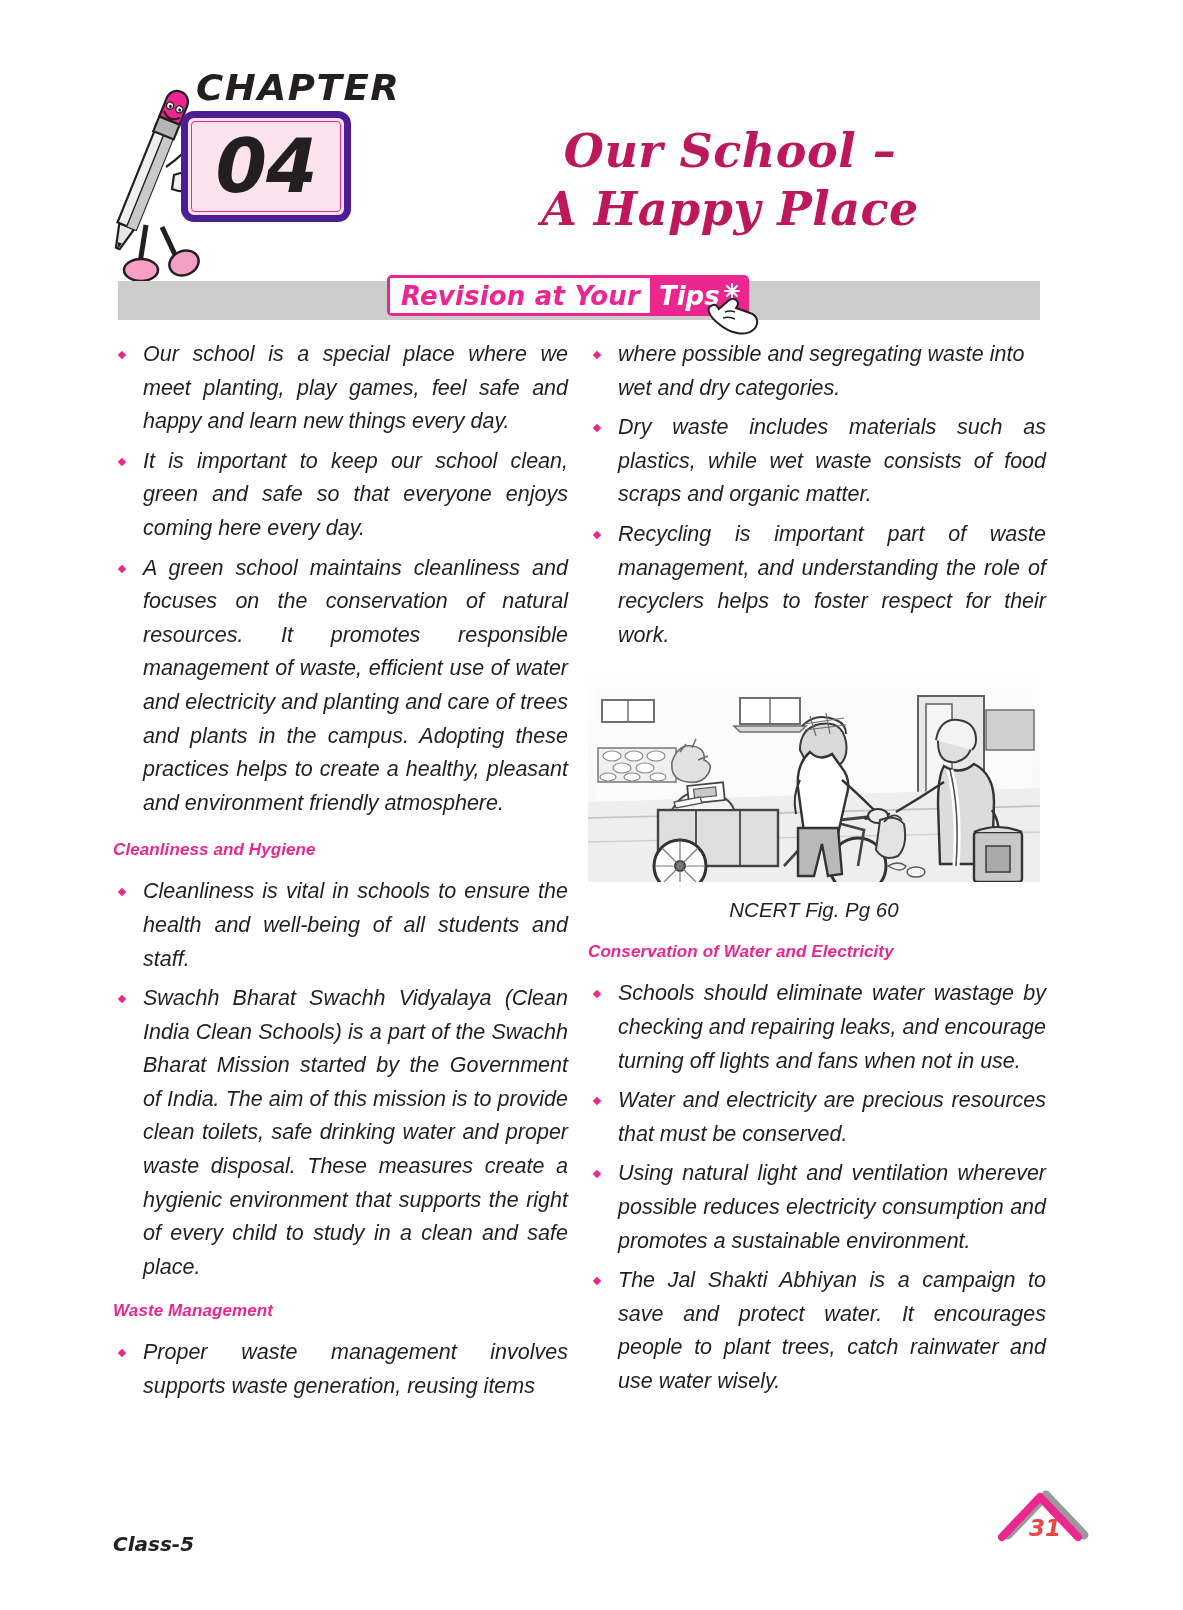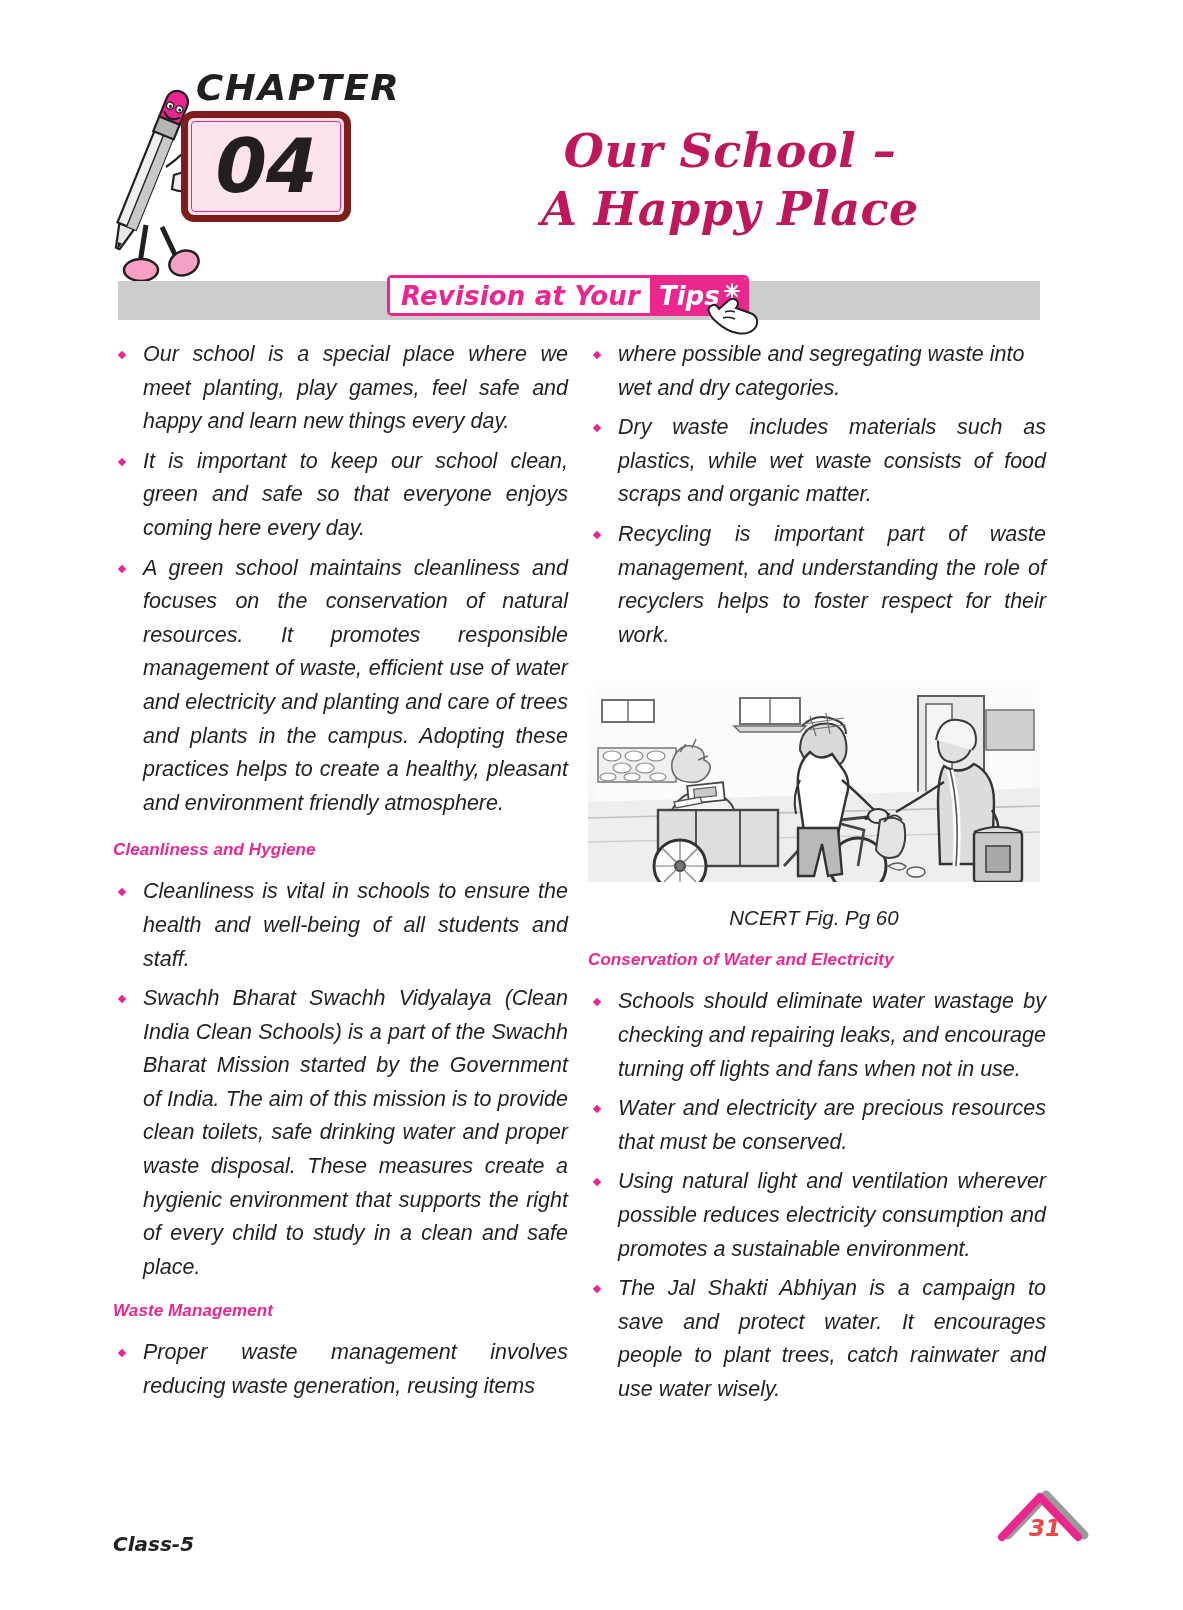--- a/index.html
+++ b/index.html
@@ -43,21 +43,21 @@
     transform-origin: left center;
   }
 
   .chapter-box {
     position: absolute;
     left: 181px;
     top: 111px;
     width: 170px;
     height: 111px;
     background: #fde3ee;
-    border: 7px solid #7f1d1d;
+    border: 7px solid #4c1d95;
     border-radius: 13px;
     box-sizing: border-box;
     padding-left: 36px;
   }
   .chapter-box-inner {
     position: absolute;
     inset: 3px;
     border: 1.5px solid #ec268f;
     border-radius: 4px;
   }
@@ -217,21 +217,21 @@
     margin: 18px 0 0 0;
     width: 452px;
   }
   .figure-img {
     width: 452px;
     height: 212px;
     display: block;
     background: #ffffff;
   }
   .figure-caption {
-    margin-top: 24px;
+    margin-top: 16px;
     text-align: center;
     font-family: "Liberation Sans", sans-serif;
     font-size: 20.5px;
     color: #231f20;
   }
 
   
   .footer-class {
     position: absolute;
     left: 113px;
@@ -353,21 +353,21 @@
       <h3 class="section-head">Cleanliness and Hygiene</h3>
 
       <ul class="bullets">
         <li>Cleanliness is vital in schools to ensure the health and well-being of all students and staff.</li>
         <li>Swachh Bharat Swachh Vidyalaya (Clean India Clean Schools) is a part of the Swachh Bharat Mission started by the Government of India. The aim of this mission is to provide clean toilets, safe drinking water and proper waste disposal. These measures create a hygienic environment that supports the right of every child to study in a clean and safe place.</li>
       </ul>
 
       <h3 class="section-head tight">Waste Management</h3>
 
       <ul class="bullets">
-        <li>Proper waste management involves reducing waste generation, reusing items</li>
+        <li>Proper waste management involves supports waste generation, reusing items</li>
       </ul>
     </div>
 
     <div class="col col-right">
       <ul class="bullets">
         <li class="nojust" style="padding-left:30px;">where possible and segregating waste into wet and dry categories.</li>
         <li>Dry waste includes materials such as plastics, while wet waste consists of food scraps and organic matter.</li>
         <li>Recycling is important part of waste management, and understanding the role of recyclers helps to foster respect for their work.</li>
       </ul>
 

